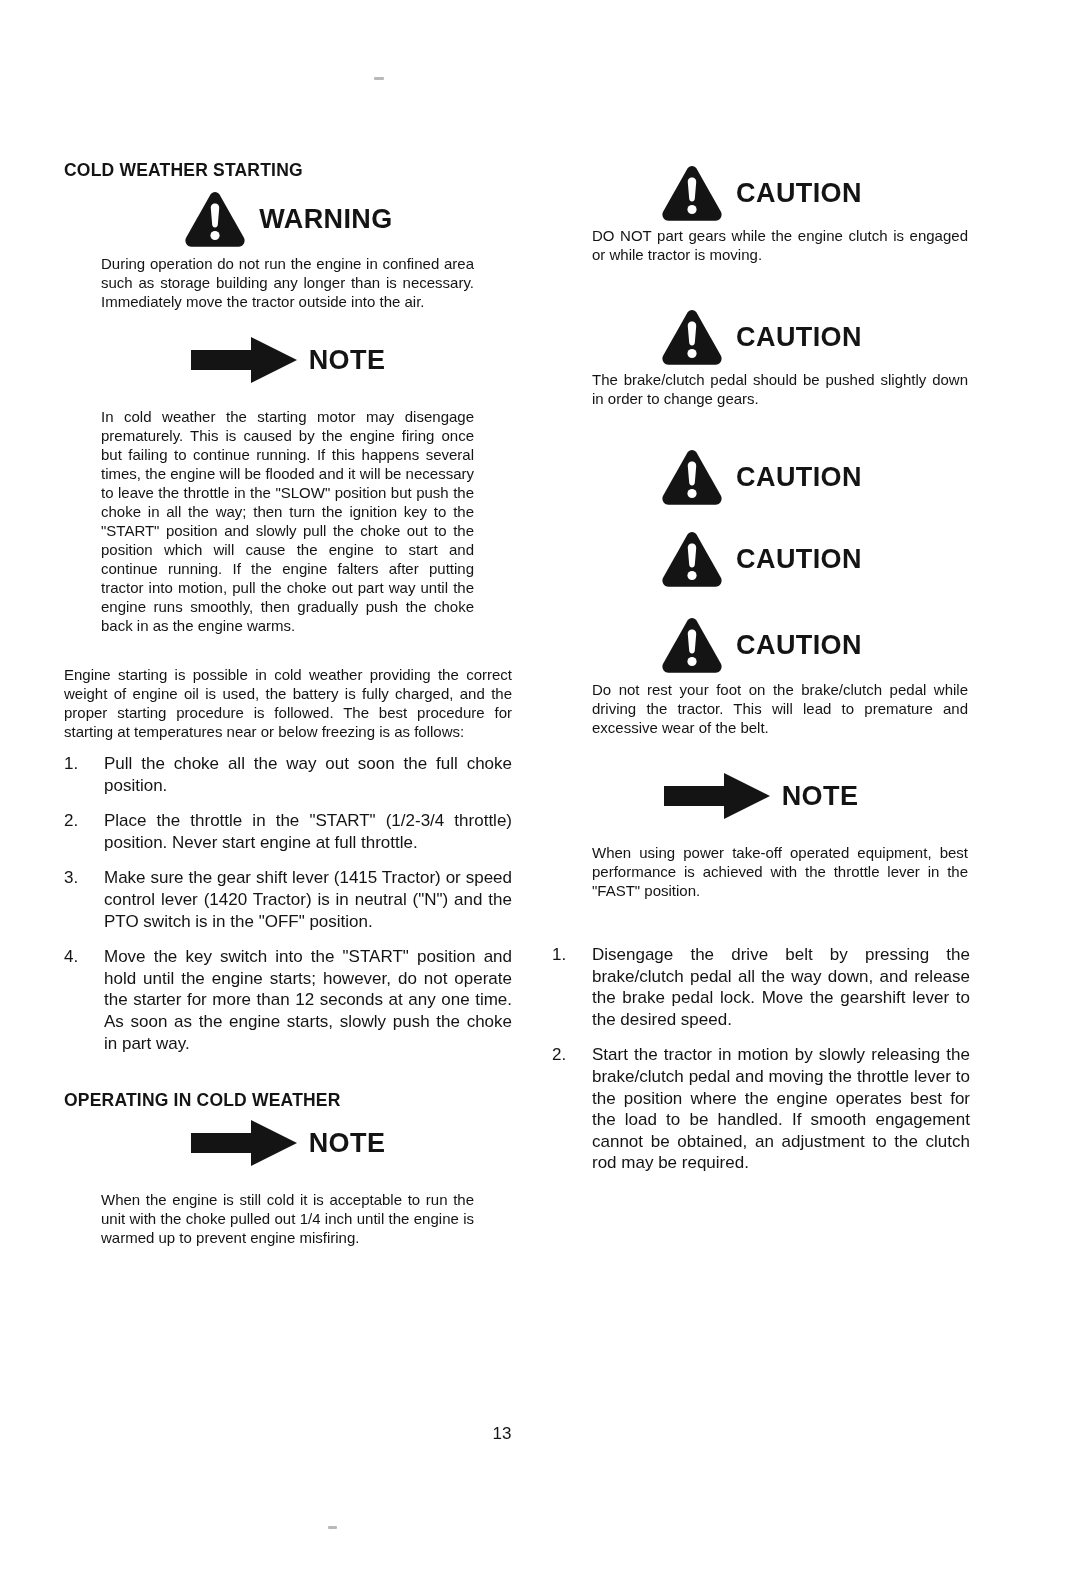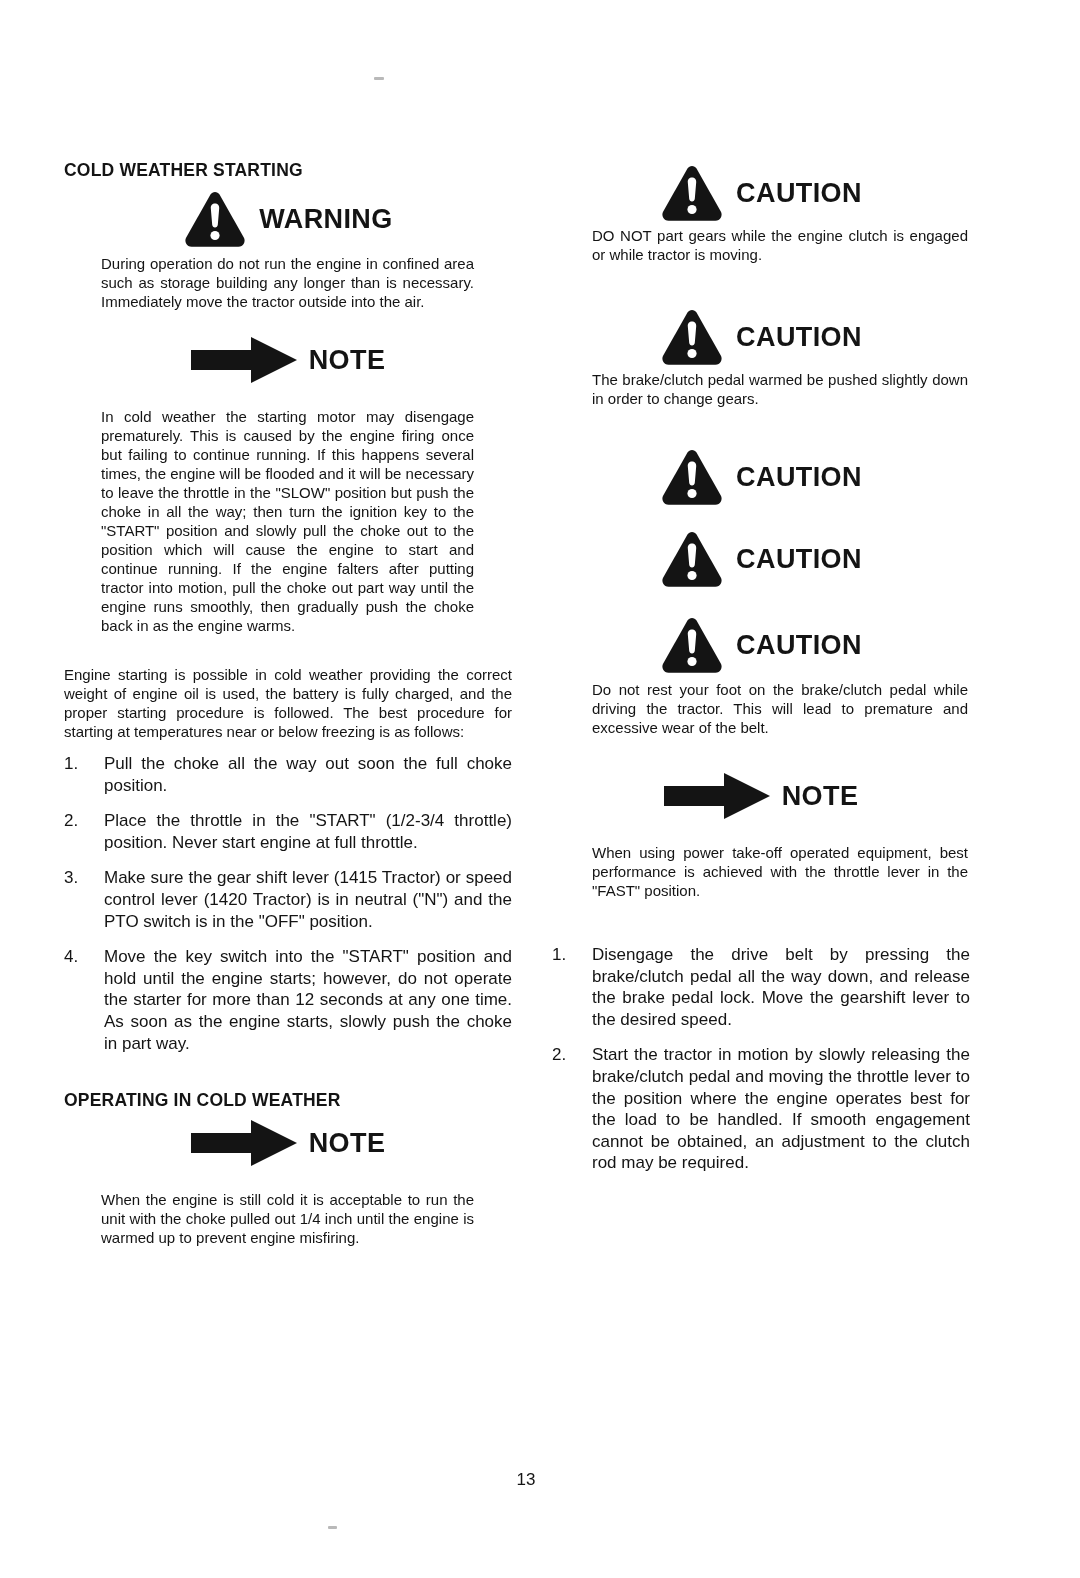--- a/index.html
+++ b/index.html
@@ -34,22 +34,22 @@
   }
   .tri-icon svg { display:block; }
   .arrow-icon svg { display:block; }
 
   .num-list { margin-top:12px; }
   .list-item { display:flex; margin-bottom:14px; }
   .list-item .num { width:40px; flex:0 0 40px; font-size:17px; line-height:21.6px; }
   .list-item .txt { flex:1; font-size:17px; line-height:21.6px; text-align:justify; }
 
   .page-number {
-    position:absolute; left:496px; top:1424px; width:60px;
-    font-size:17px; text-align:center;margin-top:46px;
+    position:absolute; left:472px; top:1424px; width:60px;
+    font-size:17px; text-align:center;
   }
   .scan-artifact {
     position:absolute; background:#b9b9b9; border-radius:1px;
   }
   .artifact-top    { left:374px; top:77px;  width:10px; height:3px; }
   .artifact-bottom { left:328px; top:1526px; width:9px; height:3px; }
 
   
   .mt4  { margin-top:4px; }
   .mt6  { margin-top:6px; }
@@ -157,21 +157,21 @@
     <div class="body-text r-indented mt4">DO NOT part gears while the engine clutch is engaged or while tractor is moving.</div>
 
     <div class="alert-header mt44">
       <span class="tri-icon">
         <svg width="64" height="58" viewBox="0 0 64 58">
             <use href="#warn-tri"></use>
           </svg>
       </span>
       <span class="alert-label">CAUTION</span>
     </div>
-    <div class="body-text r-indented mt4">The brake/clutch pedal warmed be pushed slightly down in order to change gears.</div>
+    <div class="body-text r-indented mt4">The brake/clutch pedal should be pushed slightly down in order to change gears.</div>
 
     <div class="alert-header mt40">
       <span class="tri-icon">
         <svg width="64" height="58" viewBox="0 0 64 58">
             <use href="#warn-tri"></use>
           </svg>
       </span>
       <span class="alert-label">CAUTION</span>
     </div>
 

